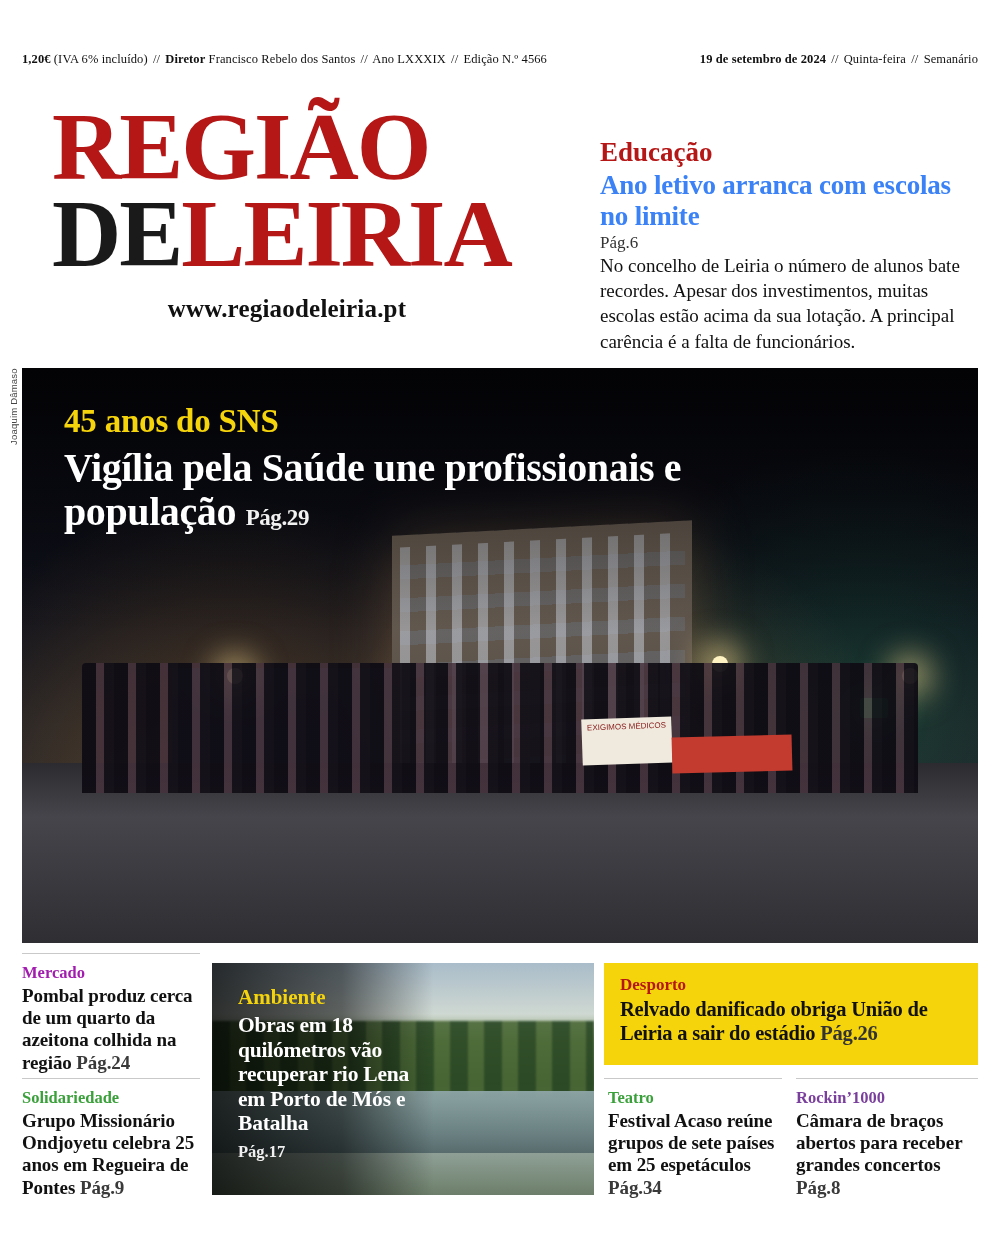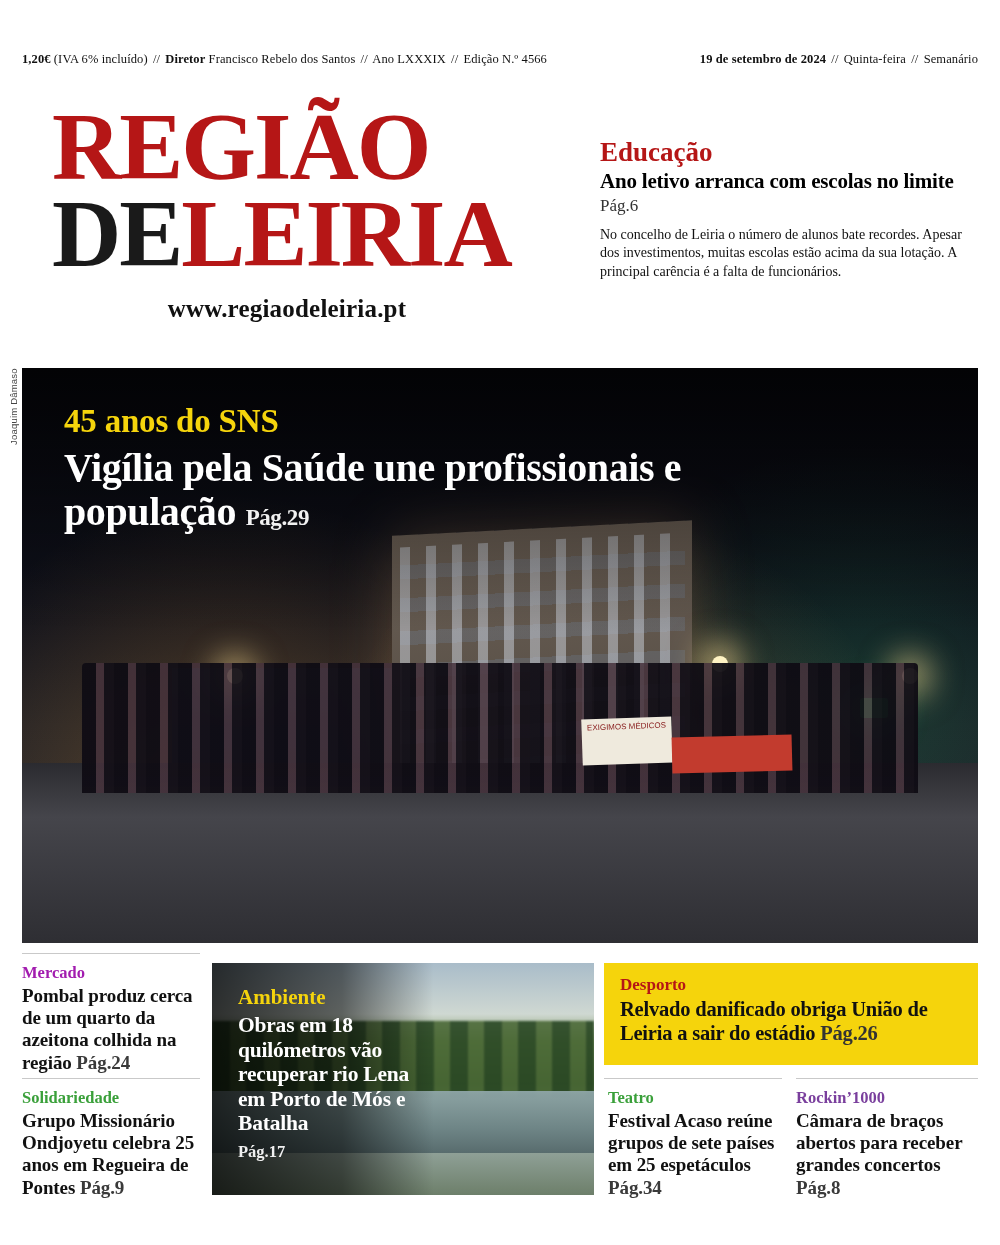--- a/index.html
+++ b/index.html
@@ -82,34 +82,33 @@
     color: #b51616;
     font-family: "Liberation Serif", serif;
     font-weight: bold;
     font-size: 27px;
     line-height: 1.05;
     margin-bottom: 4px;
   }
   .edu .head {
     font-family: "Liberation Serif", serif;
     font-weight: bold;
-    font-size: 21px;
+    font-size: 27px;
     line-height: 1.12;
-    color: #000000;
+    color: #3b82f6;
     letter-spacing: -.2px;
   }
   .edu .page {
     font-size: 17px;
     color: #333;
     margin-top: 2px;
     font-family: "Liberation Serif", serif;
   }
   .edu .body {
-    margin-top: 10px;
-    font-size: 14px;
+    font-size: 19px;
     line-height: 1.33;
     color: #111;
   }
 
   
   .hero {
     position: absolute;
     top: 368px;
     left: 22px;
     width: 956px;

